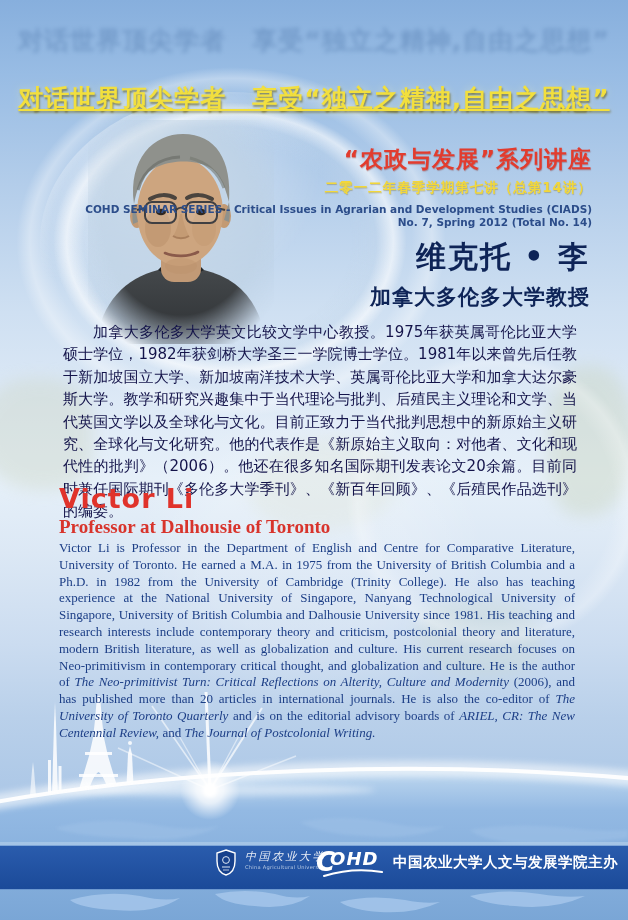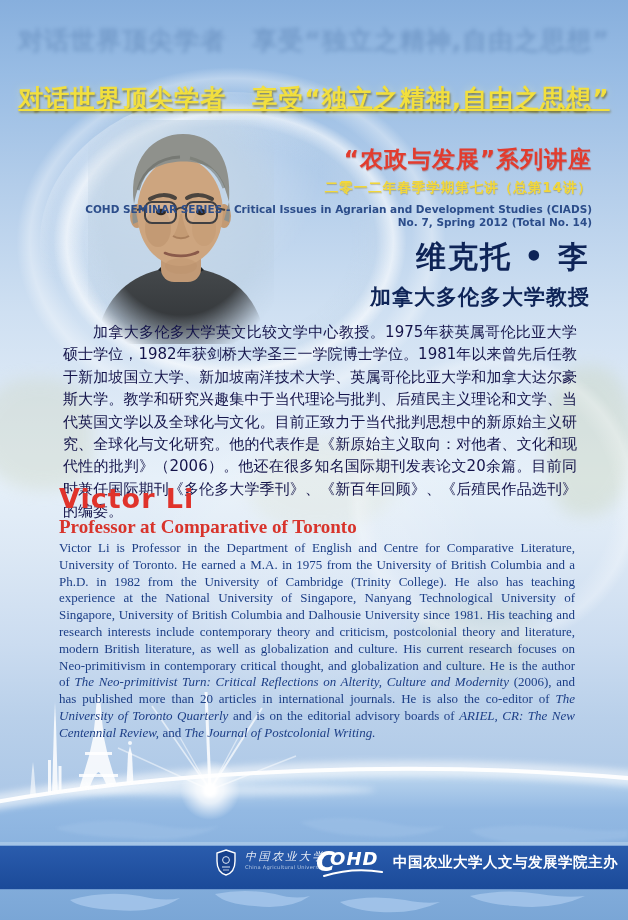--- a/index.html
+++ b/index.html
@@ -160,21 +160,21 @@
 
   <div class="speaker">
     <div class="speaker-name">维克托 • 李</div>
     <div class="speaker-title">加拿大多伦多大学教授</div>
   </div>
 
   <p class="bio-cn">加拿大多伦多大学英文比较文学中心教授。1975年获英属哥伦比亚大学硕士学位，1982年获剑桥大学圣三一学院博士学位。1981年以来曾先后任教于新加坡国立大学、新加坡南洋技术大学、英属哥伦比亚大学和加拿大达尔豪斯大学。教学和研究兴趣集中于当代理论与批判、后殖民主义理论和文学、当代英国文学以及全球化与文化。目前正致力于当代批判思想中的新原始主义研究、全球化与文化研究。他的代表作是《新原始主义取向：对他者、文化和现代性的批判》（2006）。他还在很多知名国际期刊发表论文20余篇。目前同时兼任国际期刊《多伦多大学季刊》、《新百年回顾》、《后殖民作品选刊》的编委。</p>
 
   <div class="en-head">
     <div class="en-name">Victor Li</div>
-    <div class="en-title">Professor at Comparative of Toronto</div>
+    <div class="en-title">Professor at Dalhousie of Toronto</div>
   </div>
 
   <p class="bio-en"><span>Victor Li is Professor in the Department of English and Centre for Comparative Literature, University of Toronto. He earned a M.A. in 1975 from the University of British Columbia and a Ph.D. in 1982 from the University of Cambridge (Trinity College). He also has teaching experience at the National University of Singapore, Nanyang Technological University of Singapore, University of British Columbia and Dalhousie University since 1981. His teaching and research interests include contemporary theory and criticism, postcolonial theory and literature, modern British literature, as well as globalization and culture. His current research focuses on Neo-primitivism in contemporary critical thought, and globalization and culture. He is the author of </span><span class="it">The Neo-primitivist Turn: Critical Reflections on Alterity, Culture and Modernity</span><span> (2006), and has published more than 20 articles in international journals. He is also the co-editor of </span><span class="it">The University of Toronto Quarterly</span><span> and is on the editorial advisory boards of </span><span class="it">ARIEL, CR: The New Centennial Review,</span><span> and </span><span class="it">The Journal of Postcolonial Writing.</span></p>
 
   <svg class="earth" width="628" height="230" viewBox="0 0 628 230">
     <defs>
       <linearGradient id="sea" x1="0" y1="0" x2="0" y2="1">
         <stop offset="0" stop-color="#c2daf0"></stop>
         <stop offset=".28" stop-color="#93b9e3"></stop>
         <stop offset="1" stop-color="#7aa6d6"></stop>

